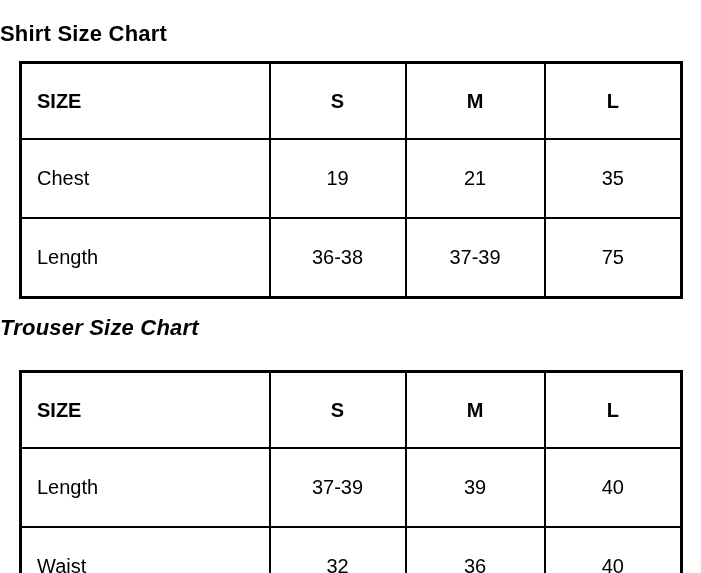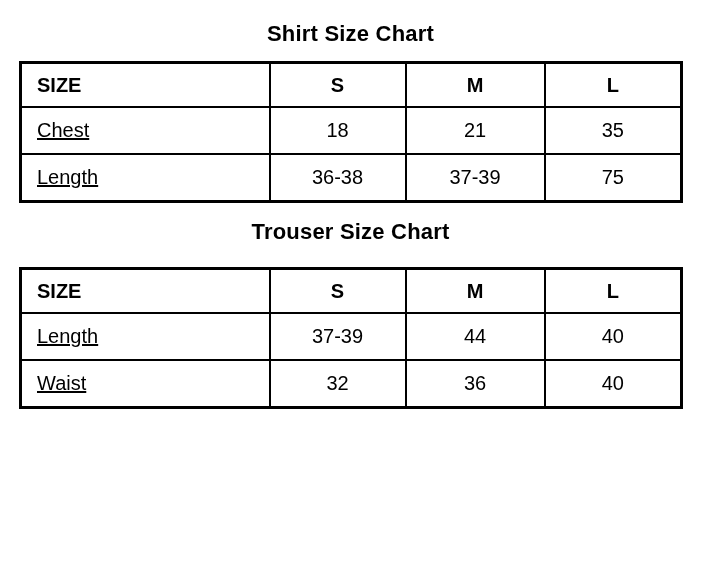--- a/index.html
+++ b/index.html
@@ -12,60 +12,59 @@
     height: 573px;
     font-family: "Liberation Sans", sans-serif;
     color: #000000;
     overflow: hidden;
   }
   .sheet {
     padding-top: 21px;
   }
   .chart-title {
     margin: 0 0 14px 0;
-    text-align: center;
     font-size: 22px;
     line-height: 26px;
     font-weight: 700;
     color: #000000;
     letter-spacing: 0.2px;
   }
   .chart-title.second {
     margin-top: 16px;
-    margin-bottom: 22px;
+    margin-bottom: 29px;
+    font-style: italic;
   }
   table.size-table {
     border-collapse: collapse;
     table-layout: fixed;
     width: 661px;
     margin-left: 19px;
     border: 3px solid #000000;
   }
   table.size-table th,
   table.size-table td {
     border: 2px solid #000000;
     font-size: 20px;
     text-align: center;
     vertical-align: middle;
-    padding: 0;
+    padding: 16px;
     height: 45px;
     overflow: hidden;
     white-space: nowrap;
   }
   table.size-table thead th {
     font-weight: 700;
     height: 42px;
   }
   table.size-table .label-col {
     text-align: left;
     padding-left: 15px;
   }
   table.size-table tbody .row-label {
     font-weight: 400;
-    text-decoration: underline;
   }
   col.c-label { width: 249px; }
   col.c-s { width: 136px; }
   col.c-m { width: 139px; }
   col.c-l { width: 137px; }
 </style>
 </head>
 <body>
 
 <main class="sheet">
@@ -83,21 +82,21 @@
       <tr>
         <th class="label-col">SIZE</th>
         <th>S</th>
         <th>M</th>
         <th>L</th>
       </tr>
     </thead>
     <tbody>
       <tr>
         <td class="label-col row-label">Chest</td>
-        <td>18</td>
+        <td>19</td>
         <td>21</td>
         <td>35</td>
       </tr>
       <tr>
         <td class="label-col row-label">Length</td>
         <td>36-38</td>
         <td>37-39</td>
         <td>75</td>
       </tr>
     </tbody>
@@ -117,21 +116,21 @@
         <th class="label-col">SIZE</th>
         <th>S</th>
         <th>M</th>
         <th>L</th>
       </tr>
     </thead>
     <tbody>
       <tr>
         <td class="label-col row-label">Length</td>
         <td>37-39</td>
-        <td>44</td>
+        <td>39</td>
         <td>40</td>
       </tr>
       <tr>
         <td class="label-col row-label">Waist</td>
         <td>32</td>
         <td>36</td>
         <td>40</td>
       </tr>
     </tbody>
   </table>

